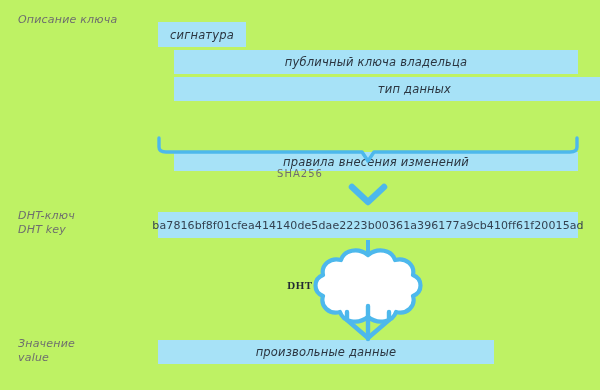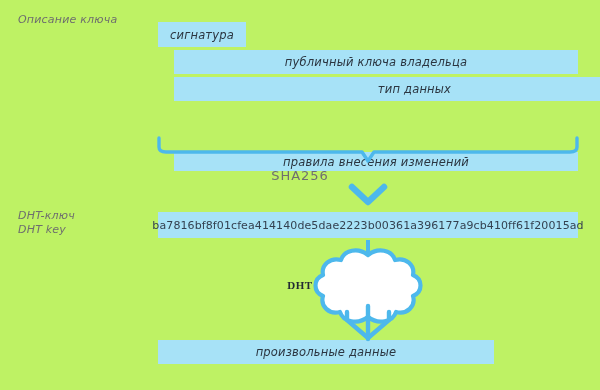--- a/index.html
+++ b/index.html
@@ -51,21 +51,21 @@
   }
   .box.sig {
     justify-content: center;
   }
 
   
   .sha-label {
     position: absolute;
     color: #6f6f6f;
     font-family: "DejaVu Sans", sans-serif;
-    font-size: 13px;
+    font-size: 10px;
     letter-spacing: 1px;
     white-space: nowrap;
   }
 
   
   .dht-text {
     position: absolute;
     color: #222a33;
     font-family: Liberation Serif, serif;
     font-weight: bold;
@@ -90,20 +90,24 @@
 
   <div class="row-label" style="left:18px; top:13px;">
     <span>Описание ключа</span>
   </div>
 
   <div class="row-label" style="left:18px; top:209px;">
     <span>DHT-ключ</span>
     <span class="l2">DHT key</span>
   </div>
 
+  <div class="row-label" style="left:18px; top:337px;">
+    <span>Значение</span>
+    <span class="l2">value</span>
+  </div>
 
   <div class="box sig" style="left:158px; top:22px; width:88px; height:25px;">
     <span>сигнатура</span>
   </div>
 
   <div class="box" style="left:174px; top:50px; width:404px; height:24px;">
     <span>публичный ключа владельца</span>
   </div>
 
   <div class="box" style="left:174px; top:77px; width:481px; height:24px;">

